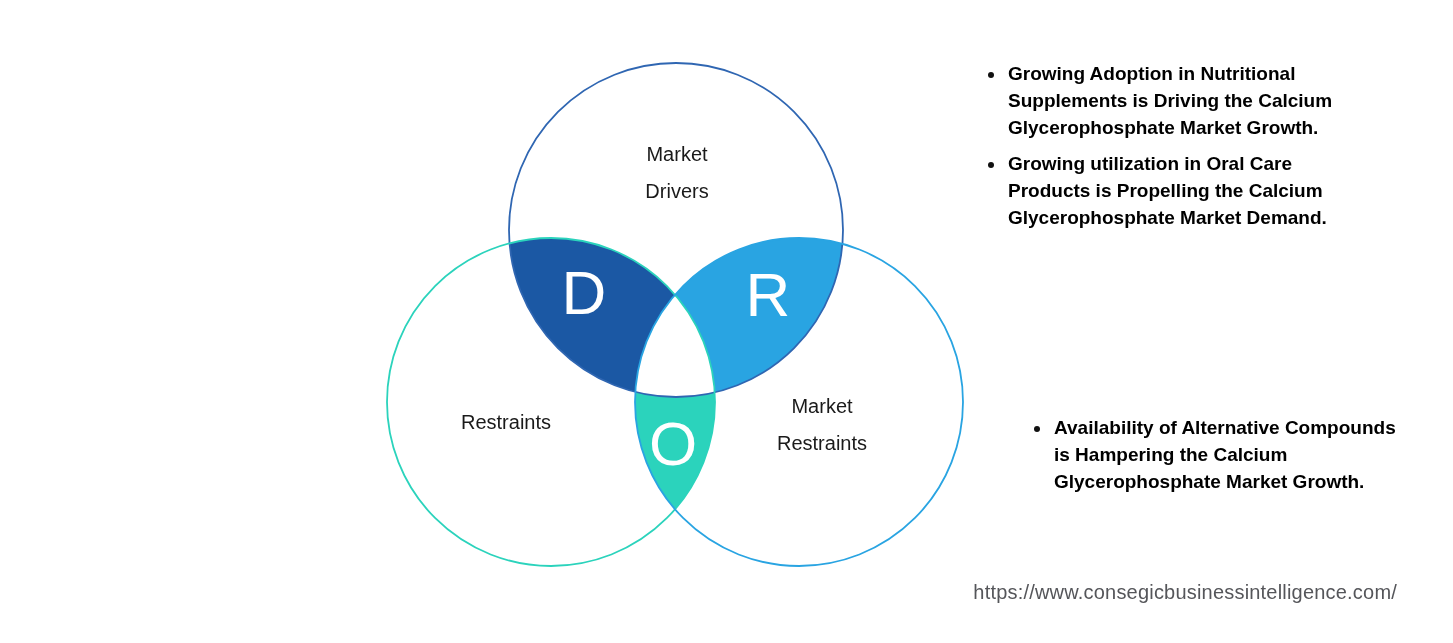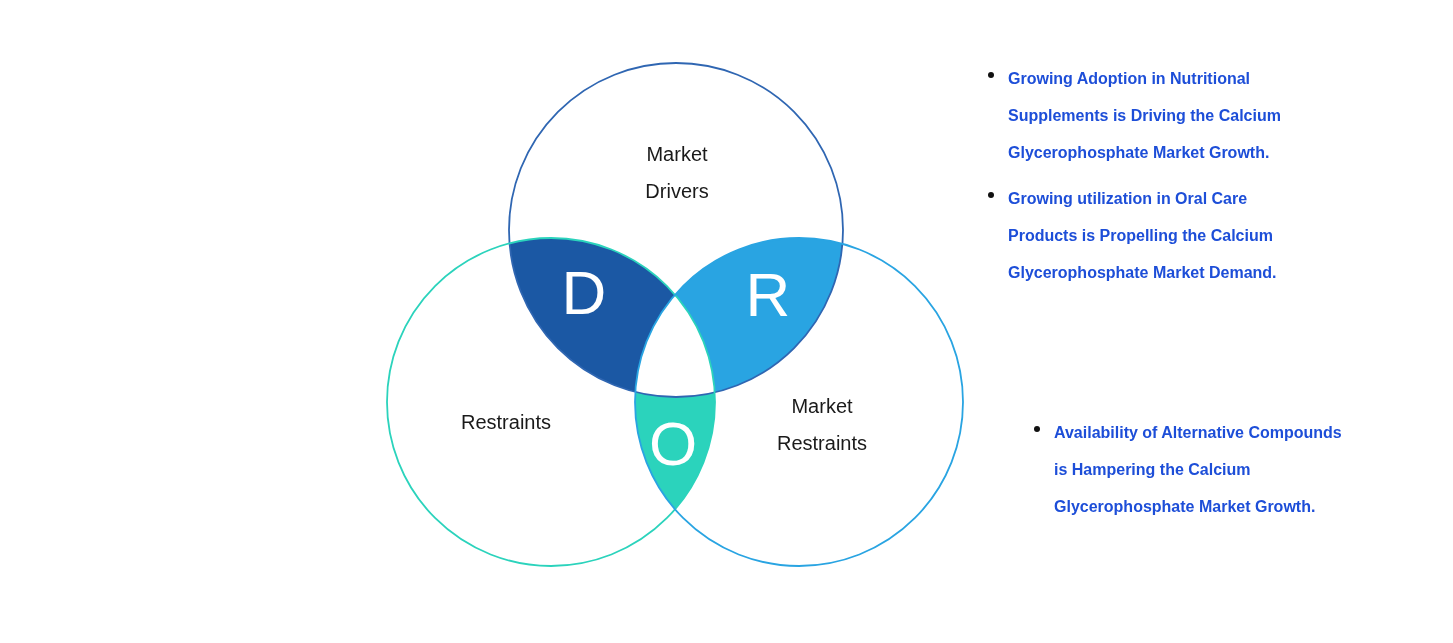--- a/index.html
+++ b/index.html
@@ -37,23 +37,23 @@
   .bullet-item { display: flex; align-items: flex-start; }
   .bullet-item + .bullet-item { margin-top: 9px; }
   .dot {
     flex: 0 0 auto;
     width: 6px; height: 6px;
     border-radius: 50%;
     background: #111111;
     margin: 12px 14px 0 0;
   }
   .bullet-text {
-    color: #1d4ed8;
-    font-size: 16px;
-    line-height: 37px;
+    color: #000000;
+    font-size: 19px;
+    line-height: 27px;
     font-weight: 600;
     white-space: pre-line;
   }
   .list-drivers-points    { left: 988px;  top: 60px;  width: 430px; }
   .list-opportunity-points{ left: 29px;   top: 412px; width: 310px; }
   .list-restraints-points { left: 1034px; top: 414px; width: 440px; }
 
   .footer-url {
     position: absolute;
     right: 56px; top: 581px;
@@ -129,14 +129,15 @@
 
   <div class="bullet-list list-restraints-points">
     <div class="bullet-item">
       <span class="dot"></span>
       <div class="bullet-text">Availability of Alternative Compounds
 is Hampering the Calcium
 Glycerophosphate Market Growth.</div>
     </div>
   </div>
 
+  <div class="footer-url">https://www.consegicbusinessintelligence.com/</div>
 
 </div>
 
 </body></html>

